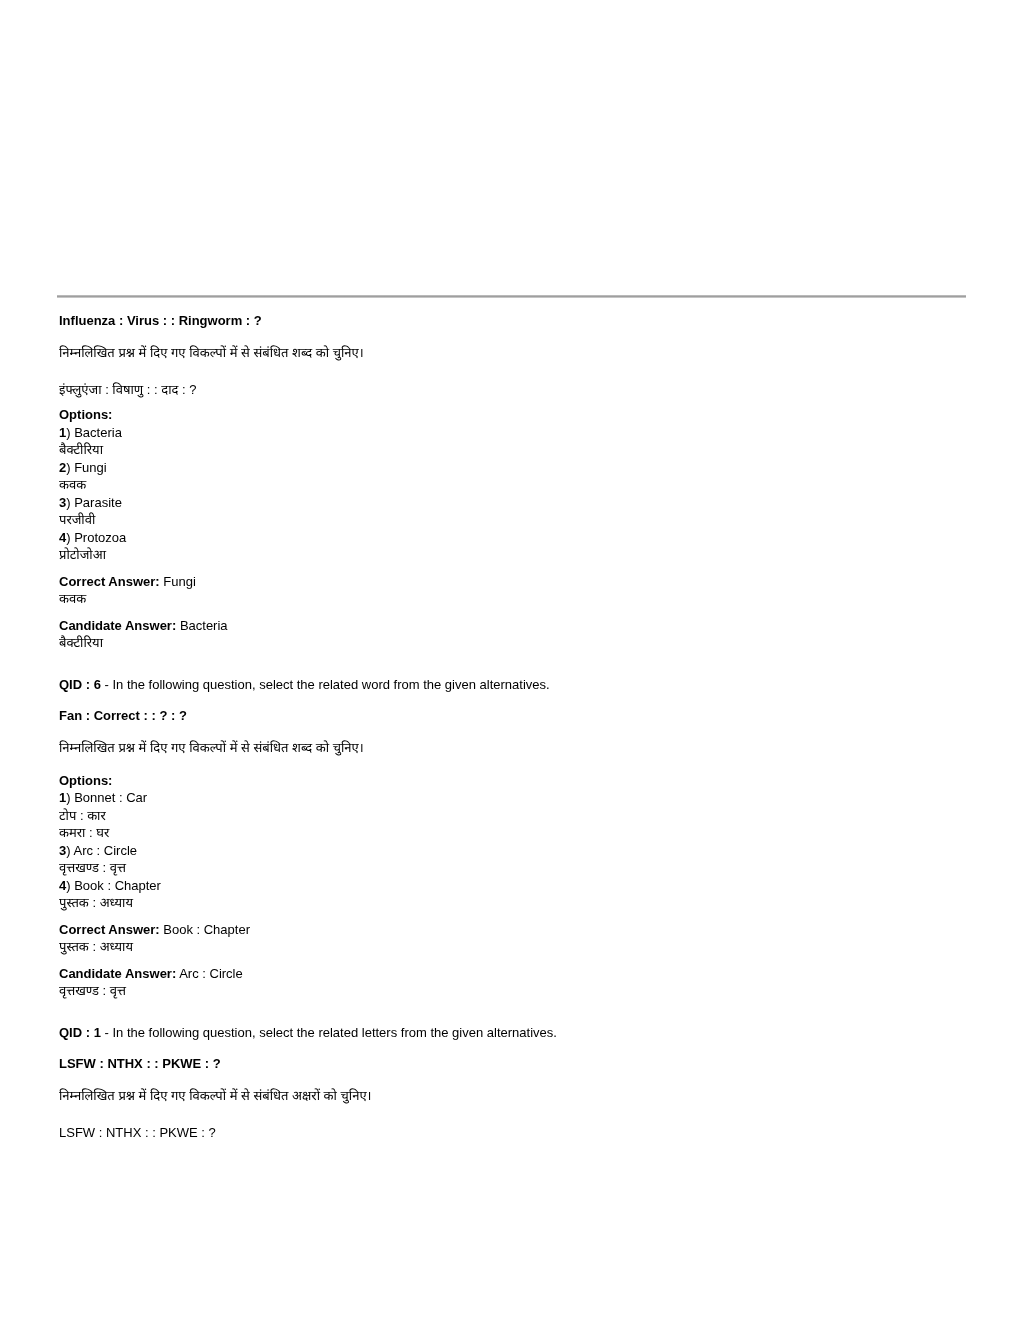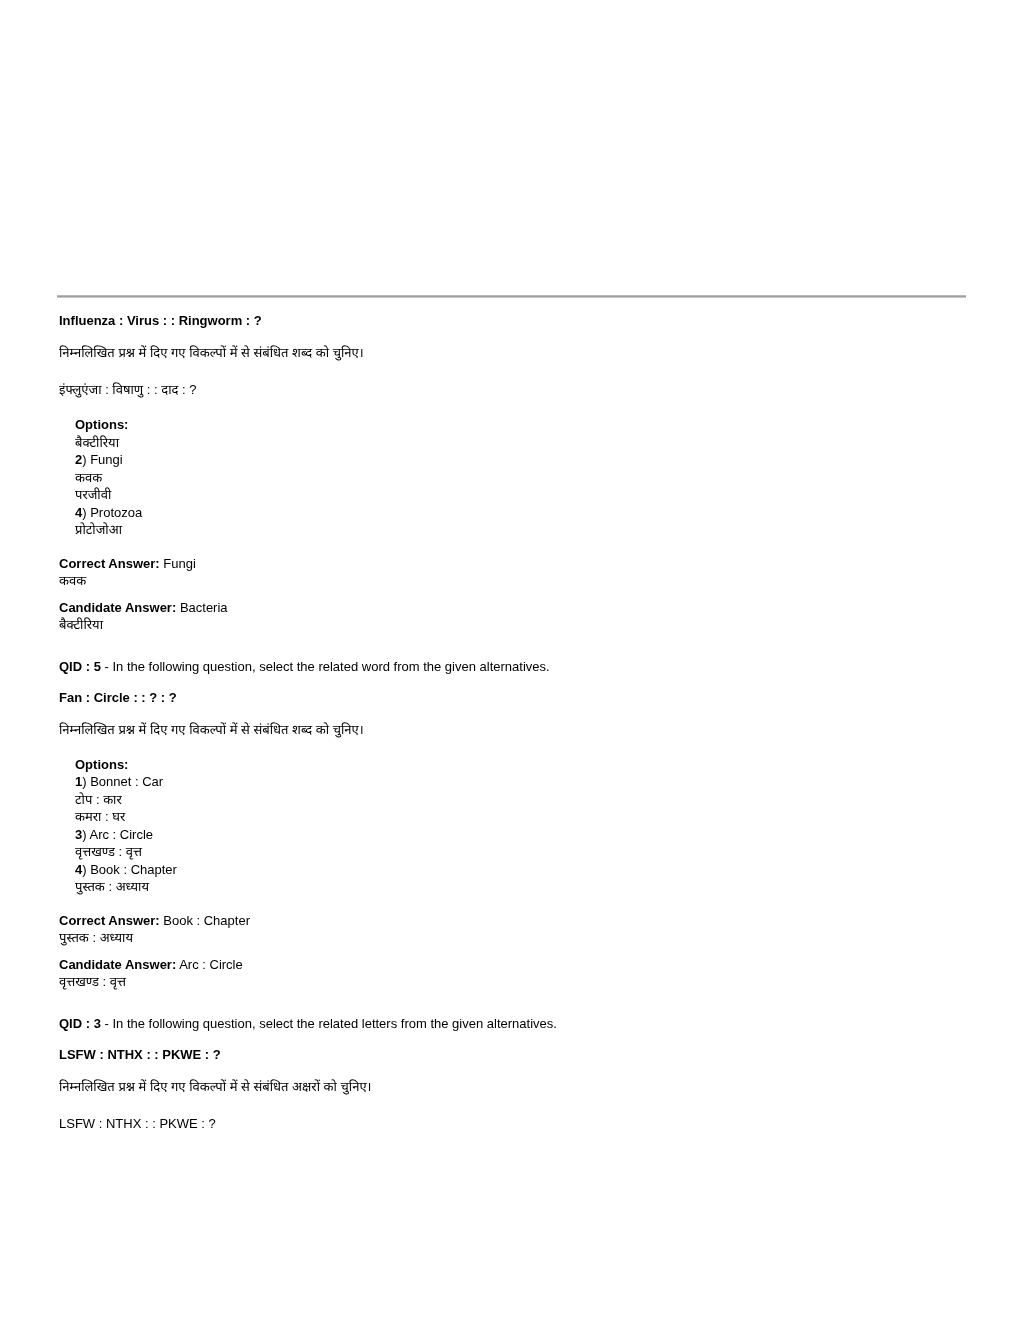--- a/index.html
+++ b/index.html
@@ -33,21 +33,21 @@
     line-height: 20px;
   }
   .question p.analogy-hi {
     line-height: 20px;
     margin: 17px 0 6px 0;
     font-weight: normal;
   }
   b { font-weight: bold; }
   .bold { font-weight: bold; }
   .opts {
-    margin: 16px;
+    margin: 0;
     line-height: 17.5px;
   }
   .opts div { line-height: 17.5px; }
   .ans {
     margin: 9px 0 0 0 !important;
     line-height: 17.5px !important;
   }
   .question + .question { margin-top: 24px; }
 </style>
 </head>
@@ -57,49 +57,51 @@
 <hr class="divider">
 
 <div class="content">
 
   <div class="question">
     <p class="bold">Influenza : Virus : : Ringworm : ?</p>
     <p class="hi">निम्नलिखित प्रश्न में दिए गए विकल्पों में से संबंधित शब्द को चुनिए।</p>
     <p class="analogy-hi">इंफ्लुएंजा : विषाणु : : दाद : ?</p>
     <div class="opts">
       <div><b>Options:</b></div>
+      <div><b>1</b><span>) Bacteria</span></div>
       <div>बैक्टीरिया</div>
       <div><b>2</b><span>) Fungi</span></div>
       <div>कवक</div>
+      <div><b>3</b><span>) Parasite</span></div>
       <div>परजीवी</div>
       <div><b>4</b><span>) Protozoa</span></div>
       <div>प्रोटोजोआ</div>
     </div>
     <p class="ans"><b>Correct Answer:</b><span> Fungi</span><br><span>कवक</span></p>
     <p class="ans"><b>Candidate Answer:</b><span> Bacteria</span><br><span>बैक्टीरिया</span></p>
   </div>
 
   <div class="question">
-    <p><b>QID : 5</b><span> - In the following question, select the related word from the given alternatives.</span></p>
-    <p class="bold">Fan : Circle : : ? : ?</p>
+    <p><b>QID : 6</b><span> - In the following question, select the related word from the given alternatives.</span></p>
+    <p class="bold">Fan : Correct : : ? : ?</p>
     <p class="hi">निम्नलिखित प्रश्न में दिए गए विकल्पों में से संबंधित शब्द को चुनिए।</p>
     <div class="opts">
       <div><b>Options:</b></div>
       <div><b>1</b><span>) Bonnet : Car</span></div>
       <div>टोप : कार</div>
       <div>कमरा : घर</div>
       <div><b>3</b><span>) Arc : Circle</span></div>
       <div>वृत्तखण्ड : वृत्त</div>
       <div><b>4</b><span>) Book : Chapter</span></div>
       <div>पुस्तक : अध्याय</div>
     </div>
     <p class="ans"><b>Correct Answer:</b><span> Book : Chapter</span><br><span>पुस्तक : अध्याय</span></p>
     <p class="ans"><b>Candidate Answer:</b><span> Arc : Circle</span><br><span>वृत्तखण्ड : वृत्त</span></p>
   </div>
 
   <div class="question">
-    <p><b>QID : 3</b><span> - In the following question, select the related letters from the given alternatives.</span></p>
+    <p><b>QID : 1</b><span> - In the following question, select the related letters from the given alternatives.</span></p>
     <p class="bold">LSFW : NTHX : : PKWE : ?</p>
     <p class="hi">निम्नलिखित प्रश्न में दिए गए विकल्पों में से संबंधित अक्षरों को चुनिए।</p>
     <p class="analogy-hi">LSFW : NTHX : : PKWE : ?</p>
   </div>
 
 </div>
 
 </body></html>

